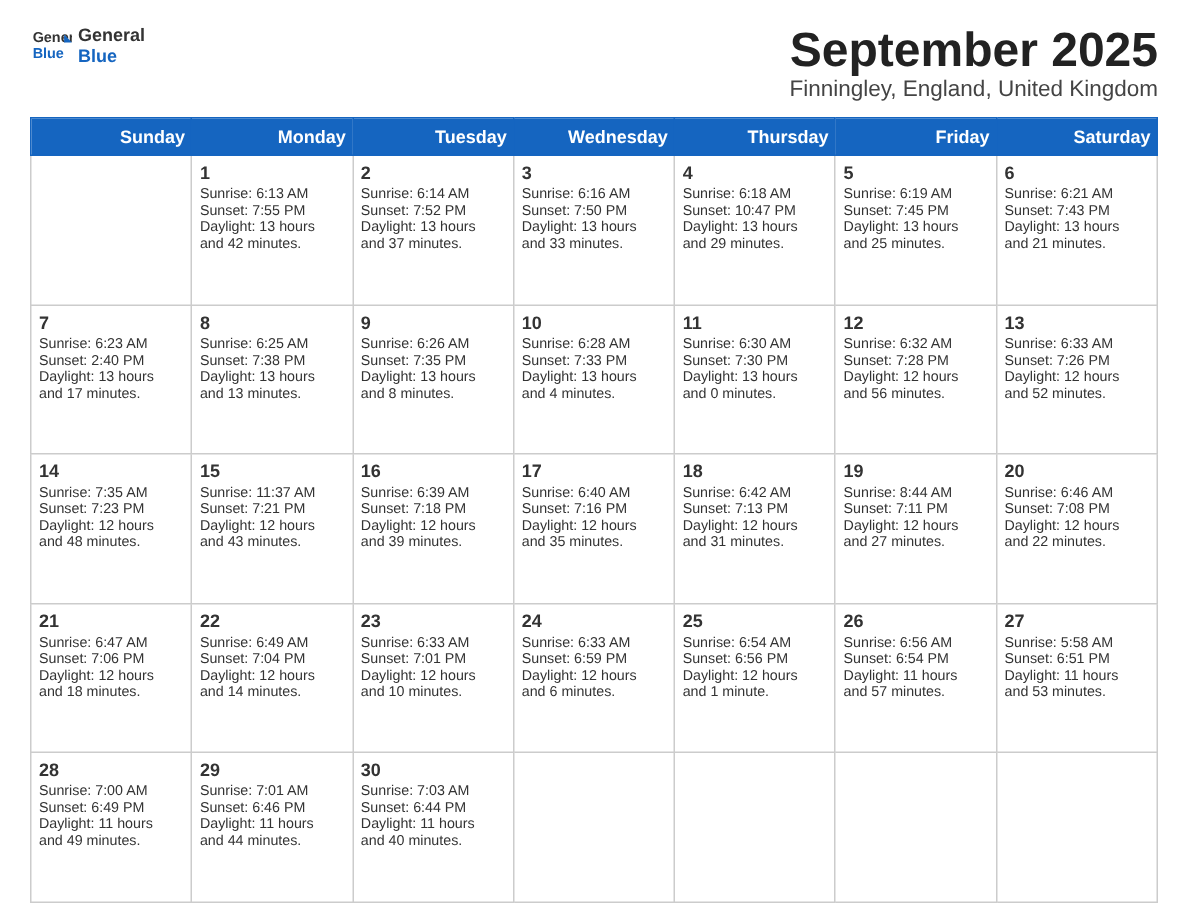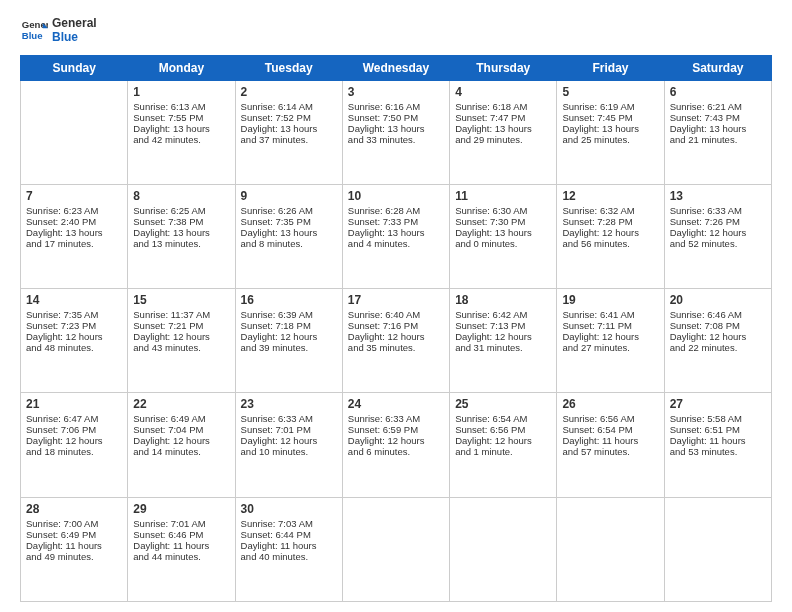--- a/index.html
+++ b/index.html
@@ -51,21 +51,21 @@
       border-collapse: collapse;
       width: 100%;
       table-layout: fixed;
     }
     .calendar th {
       background: #1565c0;
       color: #fff;
       font-size: 12px;
       font-weight: bold;
       padding: 5px 4px;
-      text-align: center;
+      text-align: right;
       border: 1px solid #1565c0;
     }
     .calendar td {
       border: 1px solid #ccc;
       vertical-align: top;
       padding: 4px 5px;
       font-size: 9.5px;
       color: #333;
       height: 88px;
     }
@@ -86,20 +86,24 @@
       <svg class="logo-icon" viewBox="0 0 32 32">
         <text x="2" y="14" font-size="11" font-weight="bold" fill="#333" font-family="Arial">General</text>
         <text x="2" y="26" font-size="11" font-weight="bold" fill="#1565c0" font-family="Arial">Blue</text>
         <polygon points="26,8 32,14 26,14" fill="#1565c0"></polygon>
       </svg>
       <div style="display:flex;flex-direction:column;line-height:1.2;">
         <span style="font-size:12px;font-weight:bold;color:#333;">General</span>
         <span style="font-size:12px;font-weight:bold;color:#1565c0;">Blue</span>
       </div>
     </div>
+    <div class="title-block">
+      <div class="month-title">September 2025</div>
+      <div class="location">Finningley, England, United Kingdom</div>
+    </div>
   </div>
 
   <table class="calendar">
     <thead>
       <tr>
       <th>Sunday</th>
           <th>Monday</th>
           <th>Tuesday</th>
           <th>Wednesday</th>
           <th>Thursday</th>
@@ -127,21 +131,21 @@
           <td>
             <span class="day-num">3</span>
             <div>Sunrise: 6:16 AM</div>
             <div>Sunset: 7:50 PM</div>
             <div>Daylight: 13 hours</div>
             <div>and 33 minutes.</div>
           </td>
           <td>
             <span class="day-num">4</span>
             <div>Sunrise: 6:18 AM</div>
-            <div>Sunset: 7:47 PM</div>
+            <div>Sunset: 10:47 PM</div>
             <div>Daylight: 13 hours</div>
             <div>and 29 minutes.</div>
           </td>
           <td>
             <span class="day-num">5</span>
             <div>Sunrise: 6:19 AM</div>
             <div>Sunset: 7:45 PM</div>
             <div>Daylight: 13 hours</div>
             <div>and 25 minutes.</div>
           </td>
@@ -235,21 +239,21 @@
           </td>
           <td>
             <span class="day-num">18</span>
             <div>Sunrise: 6:42 AM</div>
             <div>Sunset: 7:13 PM</div>
             <div>Daylight: 12 hours</div>
             <div>and 31 minutes.</div>
           </td>
           <td>
             <span class="day-num">19</span>
-            <div>Sunrise: 6:41 AM</div>
+            <div>Sunrise: 8:44 AM</div>
             <div>Sunset: 7:11 PM</div>
             <div>Daylight: 12 hours</div>
             <div>and 27 minutes.</div>
           </td>
           <td>
             <span class="day-num">20</span>
             <div>Sunrise: 6:46 AM</div>
             <div>Sunset: 7:08 PM</div>
             <div>Daylight: 12 hours</div>
             <div>and 22 minutes.</div>

